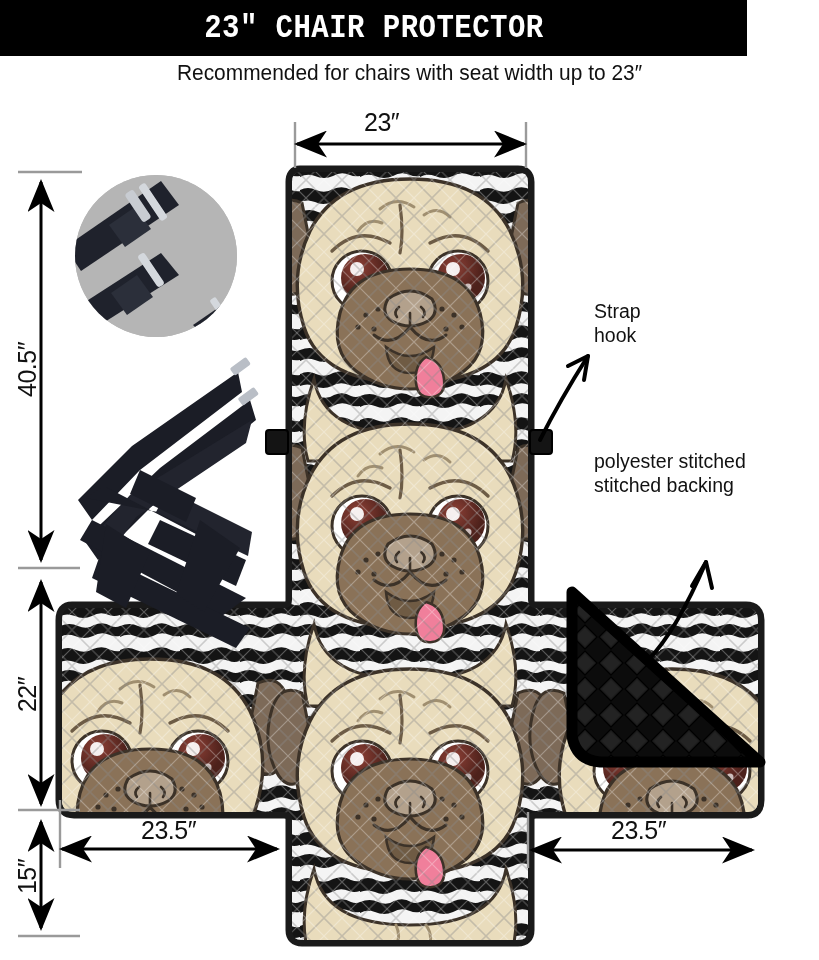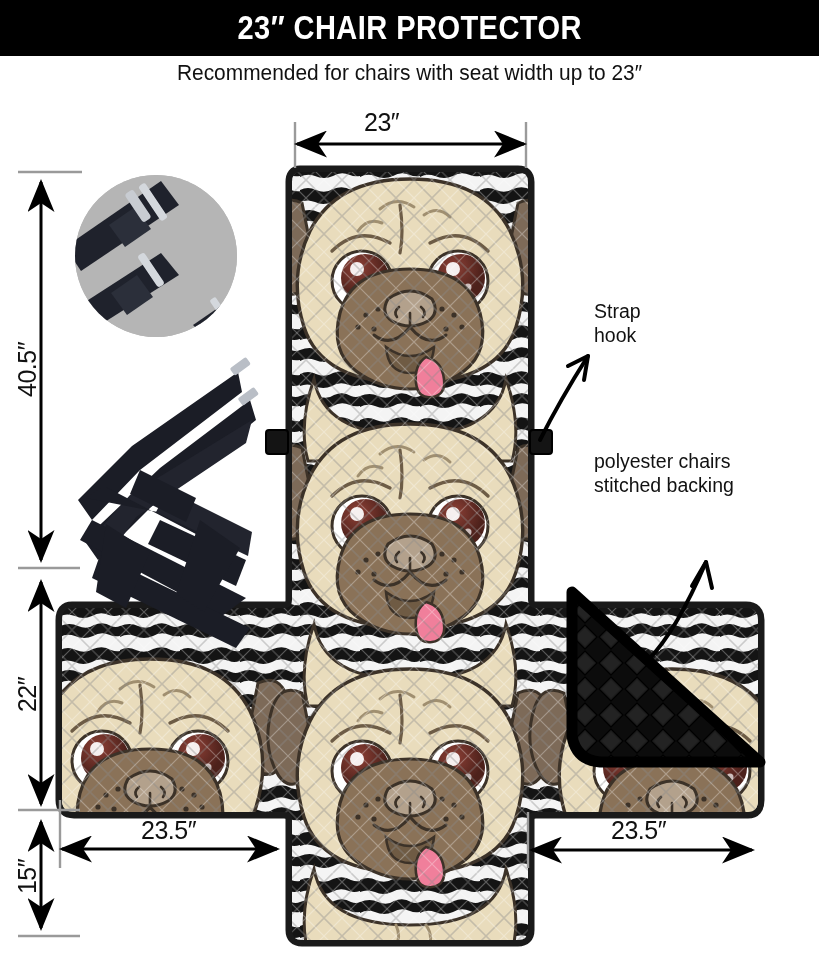--- a/index.html
+++ b/index.html
@@ -2,22 +2,22 @@
 <html><head>
 <meta charset="utf-8">
 <style>
   html,body{margin:0;padding:0;background:#fff;}
   body{width:819px;height:960px;position:relative;overflow:hidden;
        font-family:"Liberation Sans","DejaVu Sans",sans-serif;color:#000;}
 
   #stage{position:relative;width:819px;height:960px;background:#fff;}
 
   
-  .header-bar{position:absolute;left:0;top:0;width:819px;height:56px;background:#000;
-              display:flex;align-items:center;justify-content:center;}
+  .header-bar{position:absolute;left:0;top:0;width:747px;height:56px;background:#000;
+              display:flex;align-items:center;justify-content:center;font-family:Liberation Mono, monospace;}
   .header-title{color:#fff;font-size:33px;font-weight:bold;letter-spacing:.5px;
                 transform:scaleX(.88);transform-origin:center;white-space:nowrap;}
   .subtitle{position:absolute;left:0;top:60px;width:819px;text-align:center;
             font-size:22px;color:#111;transform:scaleX(.95);}
 
   
   .layer{position:absolute;left:0;top:0;width:819px;height:960px;}
   svg{overflow:visible;}
 
   
@@ -333,17 +333,17 @@
     <path d="M648 660 Q676 632 706 562" fill="none" stroke="#000" stroke-width="4" stroke-linecap="round"></path>
     <path d="M706 562 L692 586 M706 562 L712 588" fill="none" stroke="#000" stroke-width="4" stroke-linecap="round"></path>
   </svg>
 
   <div class="callout" style="left:594px;top:300px;">
     <div>Strap</div>
     <div>hook</div>
   </div>
 
   <div class="callout" style="left:594px;top:450px;width:215px;">
-    <div>polyester chairs</div>
+    <div>polyester stitched</div>
     <div>stitched backing</div>
   </div>
 
 </div>
 
 </body></html>

